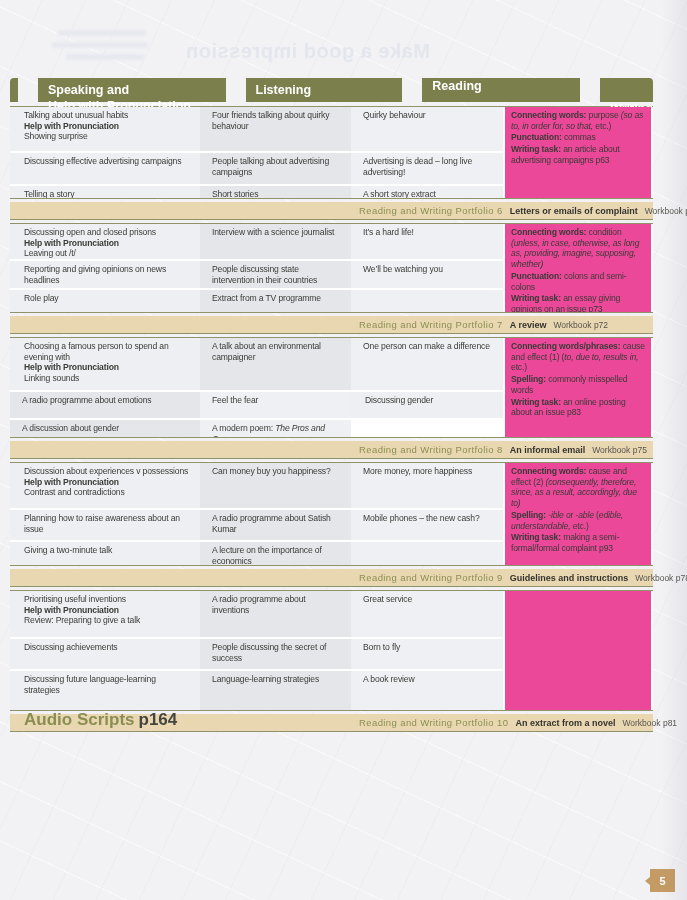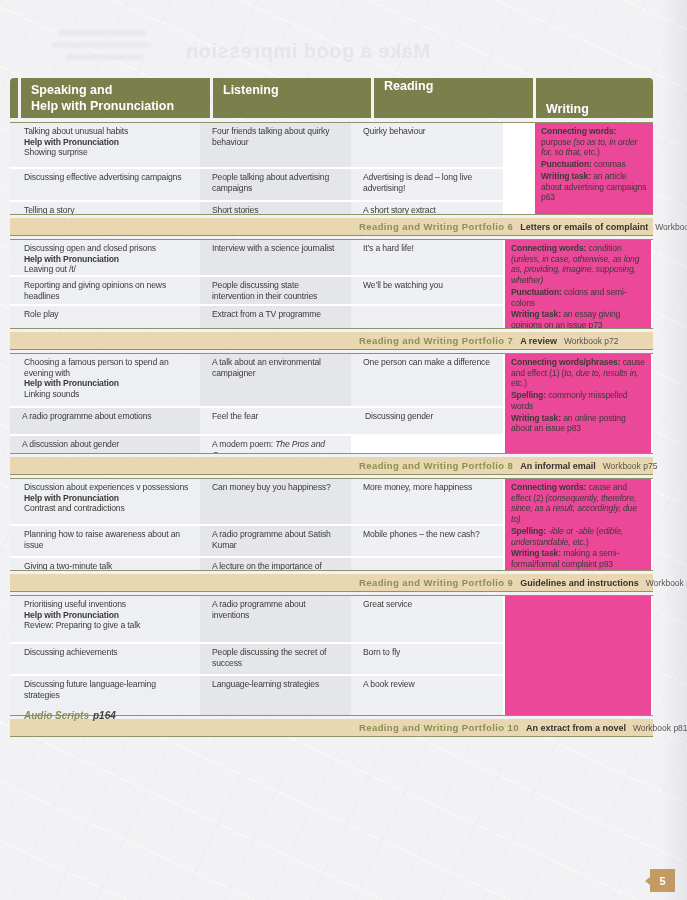--- a/index.html
+++ b/index.html
@@ -16,21 +16,21 @@
   
   .ghost{position:absolute;top:40px;left:150px;width:280px;transform:scaleX(-1);
     color:#e4e6ee;font-size:20px;font-weight:bold;letter-spacing:.5px;
     filter:blur(.7px);white-space:nowrap;}
   .gbar{position:absolute;background:#e8e9ef;filter:blur(1.2px);height:6px;border-radius:2px;}
   .gb1{left:58px;top:30px;width:88px;}
   .gb2{left:52px;top:42px;width:96px;}
   .gb3{left:66px;top:54px;width:78px;}
   
   .toc{position:absolute;left:10px;top:78px;width:643px;}
-  .thead{display:flex;gap:3px;height:40px;margin-bottom:4px;}
+  .thead{display:flex;gap:20px;height:24px;margin-bottom:4px;}
   .hstrip{width:8px;background:#7b7f4c;border-radius:4px 0 0 0;}
   .hcell{background:#7b7f4c;color:#fff;font-weight:bold;font-size:12.5px;
     line-height:1.25;padding:5px 0 0 10px;}
   .hc1{width:179px;white-space:pre-line;}
   .hc2{width:148px;}
   .hc3{width:149px;padding-top:1px;}
   .hc4{flex:1;padding-top:24px;border-radius:0 4px 0 0;}
   .unit{margin-bottom:3px;}
   .rowswrap{display:flex;background:#fff;border-top:1px solid #90936a;border-bottom:1px solid #90936a;
     box-sizing:border-box;overflow:hidden;}
@@ -38,31 +38,31 @@
   .cell{font-size:8.6px;letter-spacing:-.15px;line-height:1.25;color:#3b3b38;
     padding:3px 8px 2px 12px;box-sizing:border-box;overflow:hidden;}
   .c1{background:#edeff2;padding-left:14px;}
   .c2{background:#e4e6e9;}
   .c3{background:#eff0f3;}
   .wcell{width:146px;margin-left:2px;background:#ec4899;padding:3px 6px;box-sizing:border-box;
     font-size:8.6px;letter-spacing:-.15px;line-height:1.25;color:#3b3b38;overflow:hidden;}
   .witem{margin:0 0 1px 0;}
   .b{font-weight:bold;}
   .i{font-style:italic;}
-  .u0 .rowswrap{height:93px;gap:30px;} .u0 .rows{grid-template-rows:44px 31px 1fr;}
+  .u0 .rowswrap{height:93px;} .u0 .rows{grid-template-rows:44px 31px 1fr;}
   .u1 .rowswrap{height:90px;} .u1 .rows{grid-template-rows:35px 27px 1fr;}
   .u2 .rowswrap{height:101px;}.u2 .rows{grid-template-rows:52px 26px 1fr;}
-  .u3 .rowswrap{height:93px;} .u3 .rows{grid-template-rows:45px 30px 1fr;}
+  .u3 .rowswrap{height:104px;} .u3 .rows{grid-template-rows:45px 30px 1fr;}
   .u4 .rowswrap{height:121px;} .u4 .rows{grid-template-rows:46px 30px 1fr;}
   .band{height:17px;background:#e9d7b2;border-bottom:1px solid #90936a;margin-top:3px;
     display:flex;align-items:center;gap:7px;padding-left:349px;white-space:nowrap;box-sizing:content-box;}
-  .btitle{color:#8b8f53;font-weight:bold;font-size:9.5px;letter-spacing:.4px;}
+  .btitle{color:#8b8f53;font-weight:normal;font-size:9.5px;letter-spacing:.4px;}
   .btask{color:#33332f;font-weight:bold;font-size:9px;}
   .bwork{color:#55544d;font-size:8.5px;}
-  .audio{position:absolute;left:24px;top:710px;font-size:10px;font-weight:bold;font-style:italic;}
+  .audio{position:absolute;left:24px;top:710px;font-size:17px;font-weight:bold;}
   .as1{color:#8a8e52;}
   .as2{color:#45453f;margin-left:4px;}
   .badge{position:absolute;left:650px;top:869px;width:25px;height:23px;background:#c49b64;
     color:#fff;font-weight:bold;font-size:11px;display:flex;align-items:center;justify-content:center;}
   .badge::before{content:'';position:absolute;left:-5px;top:8px;
     border-top:4px solid transparent;border-bottom:4px solid transparent;border-right:5px solid #c49b64;}
 </style>
 </head>
 <body>
 

